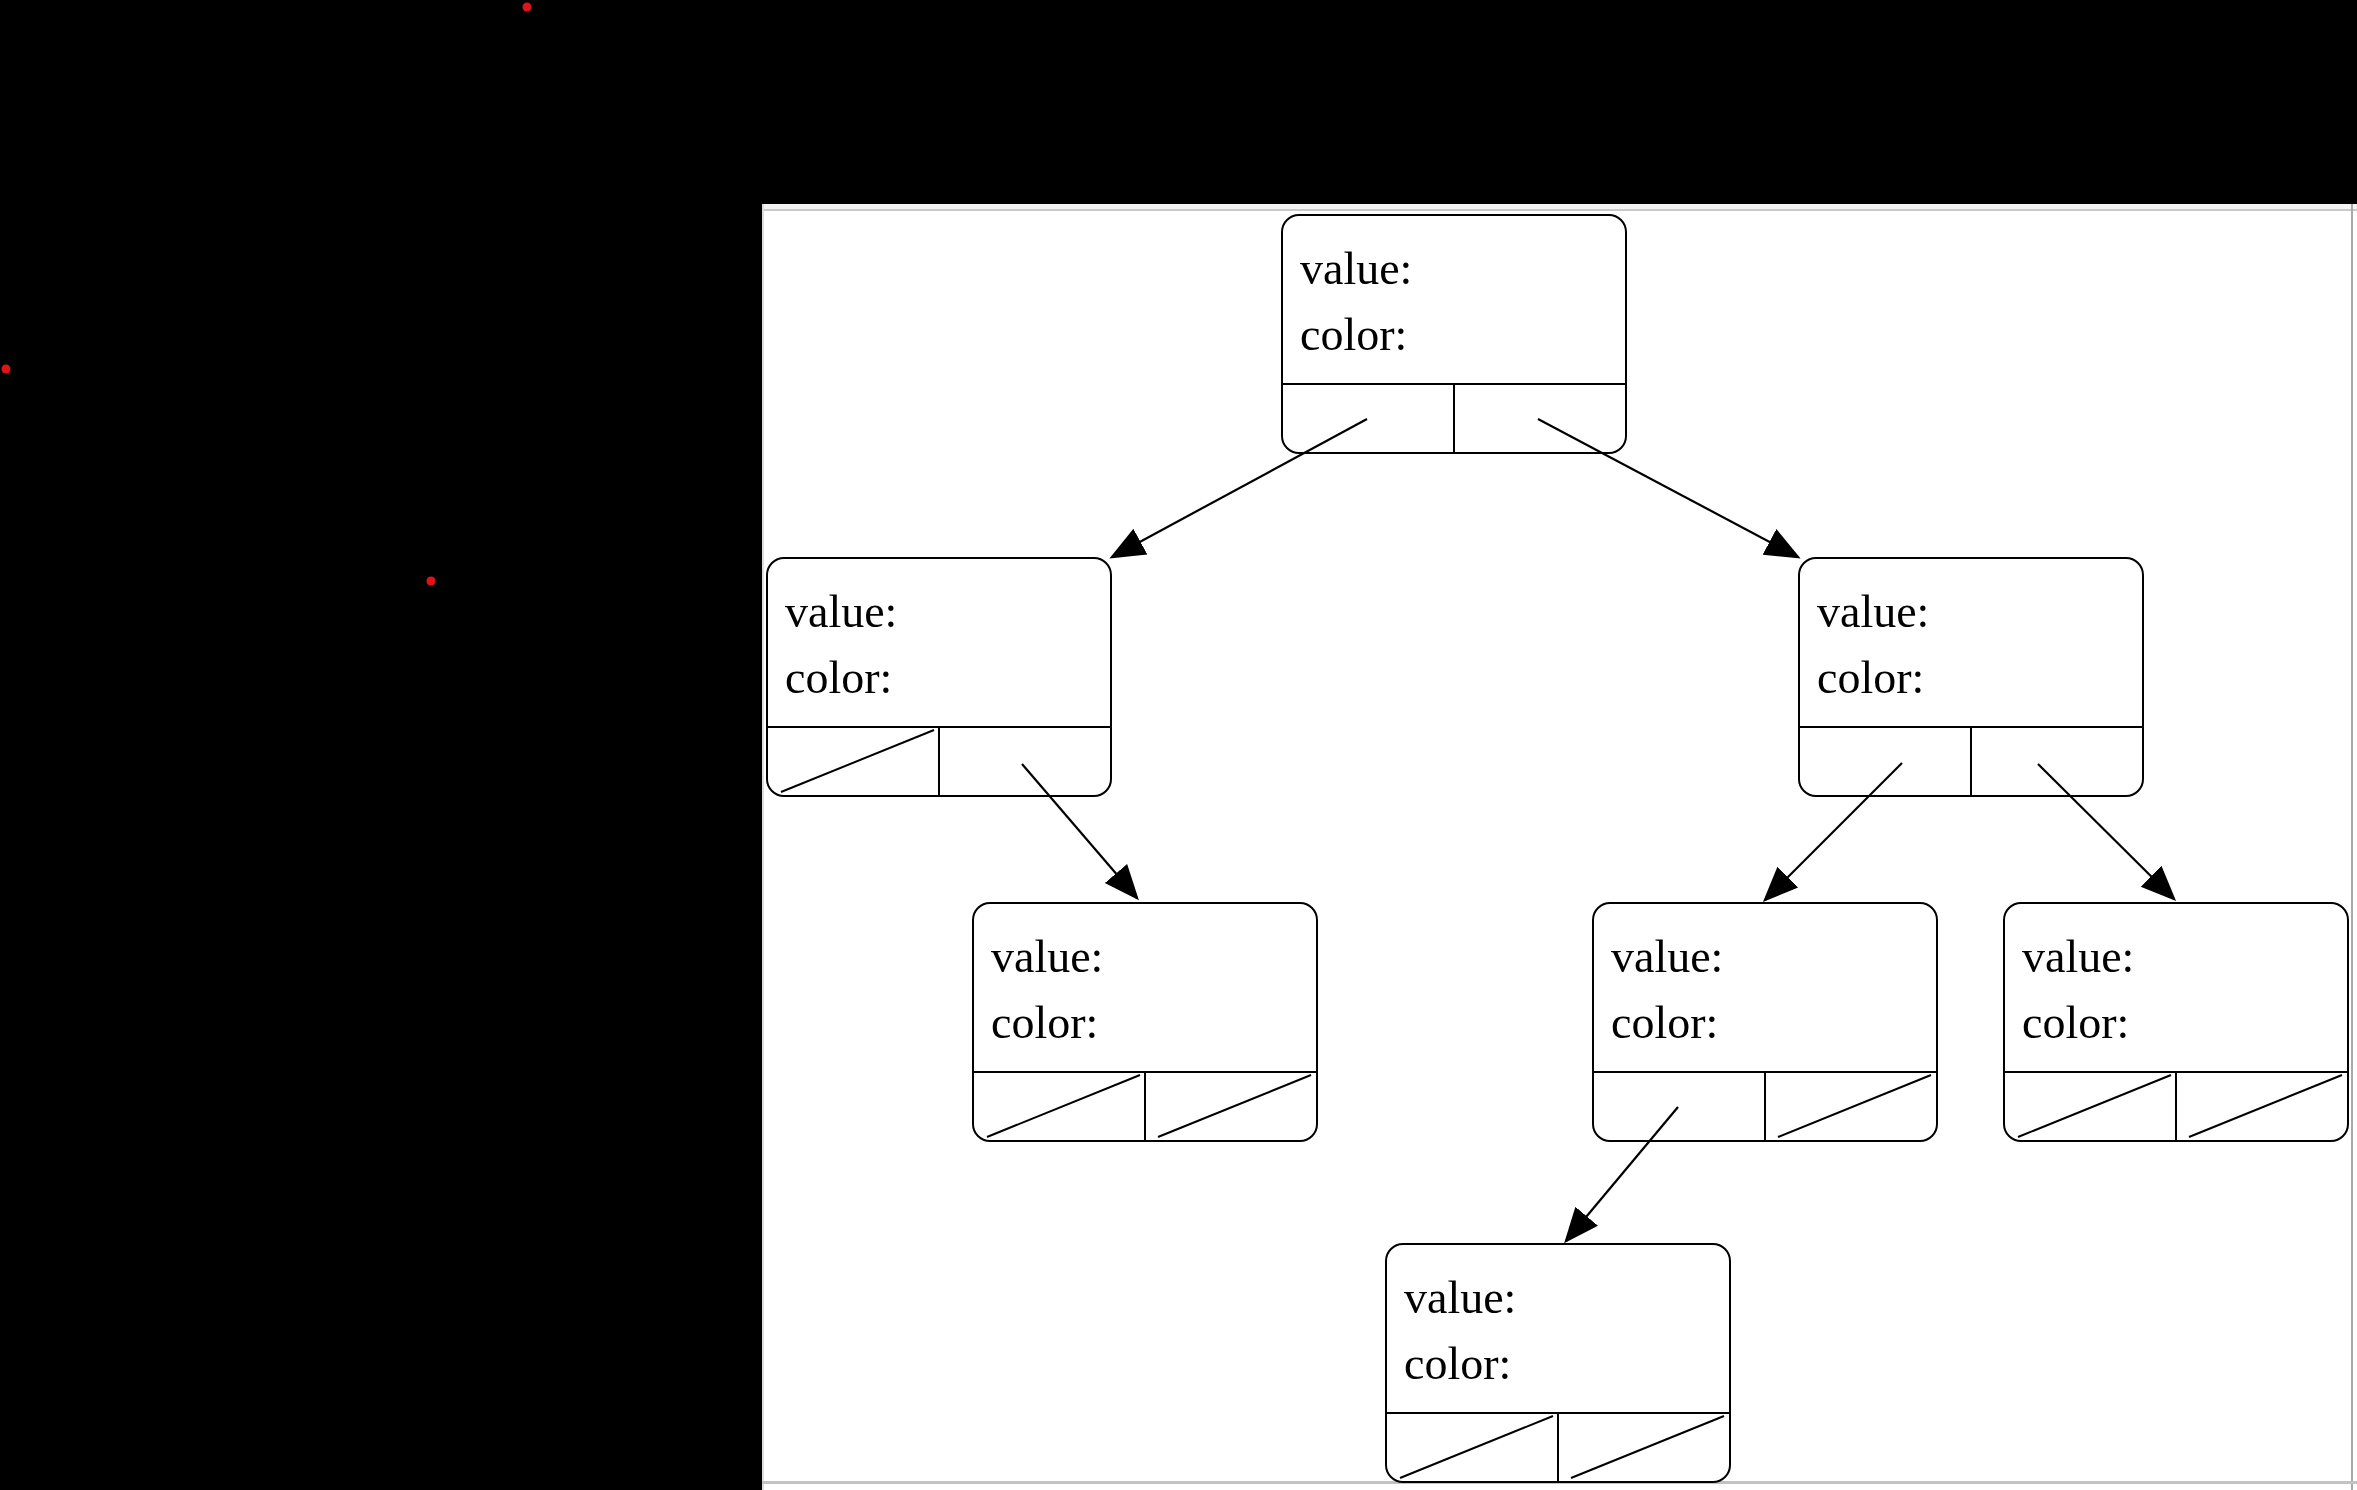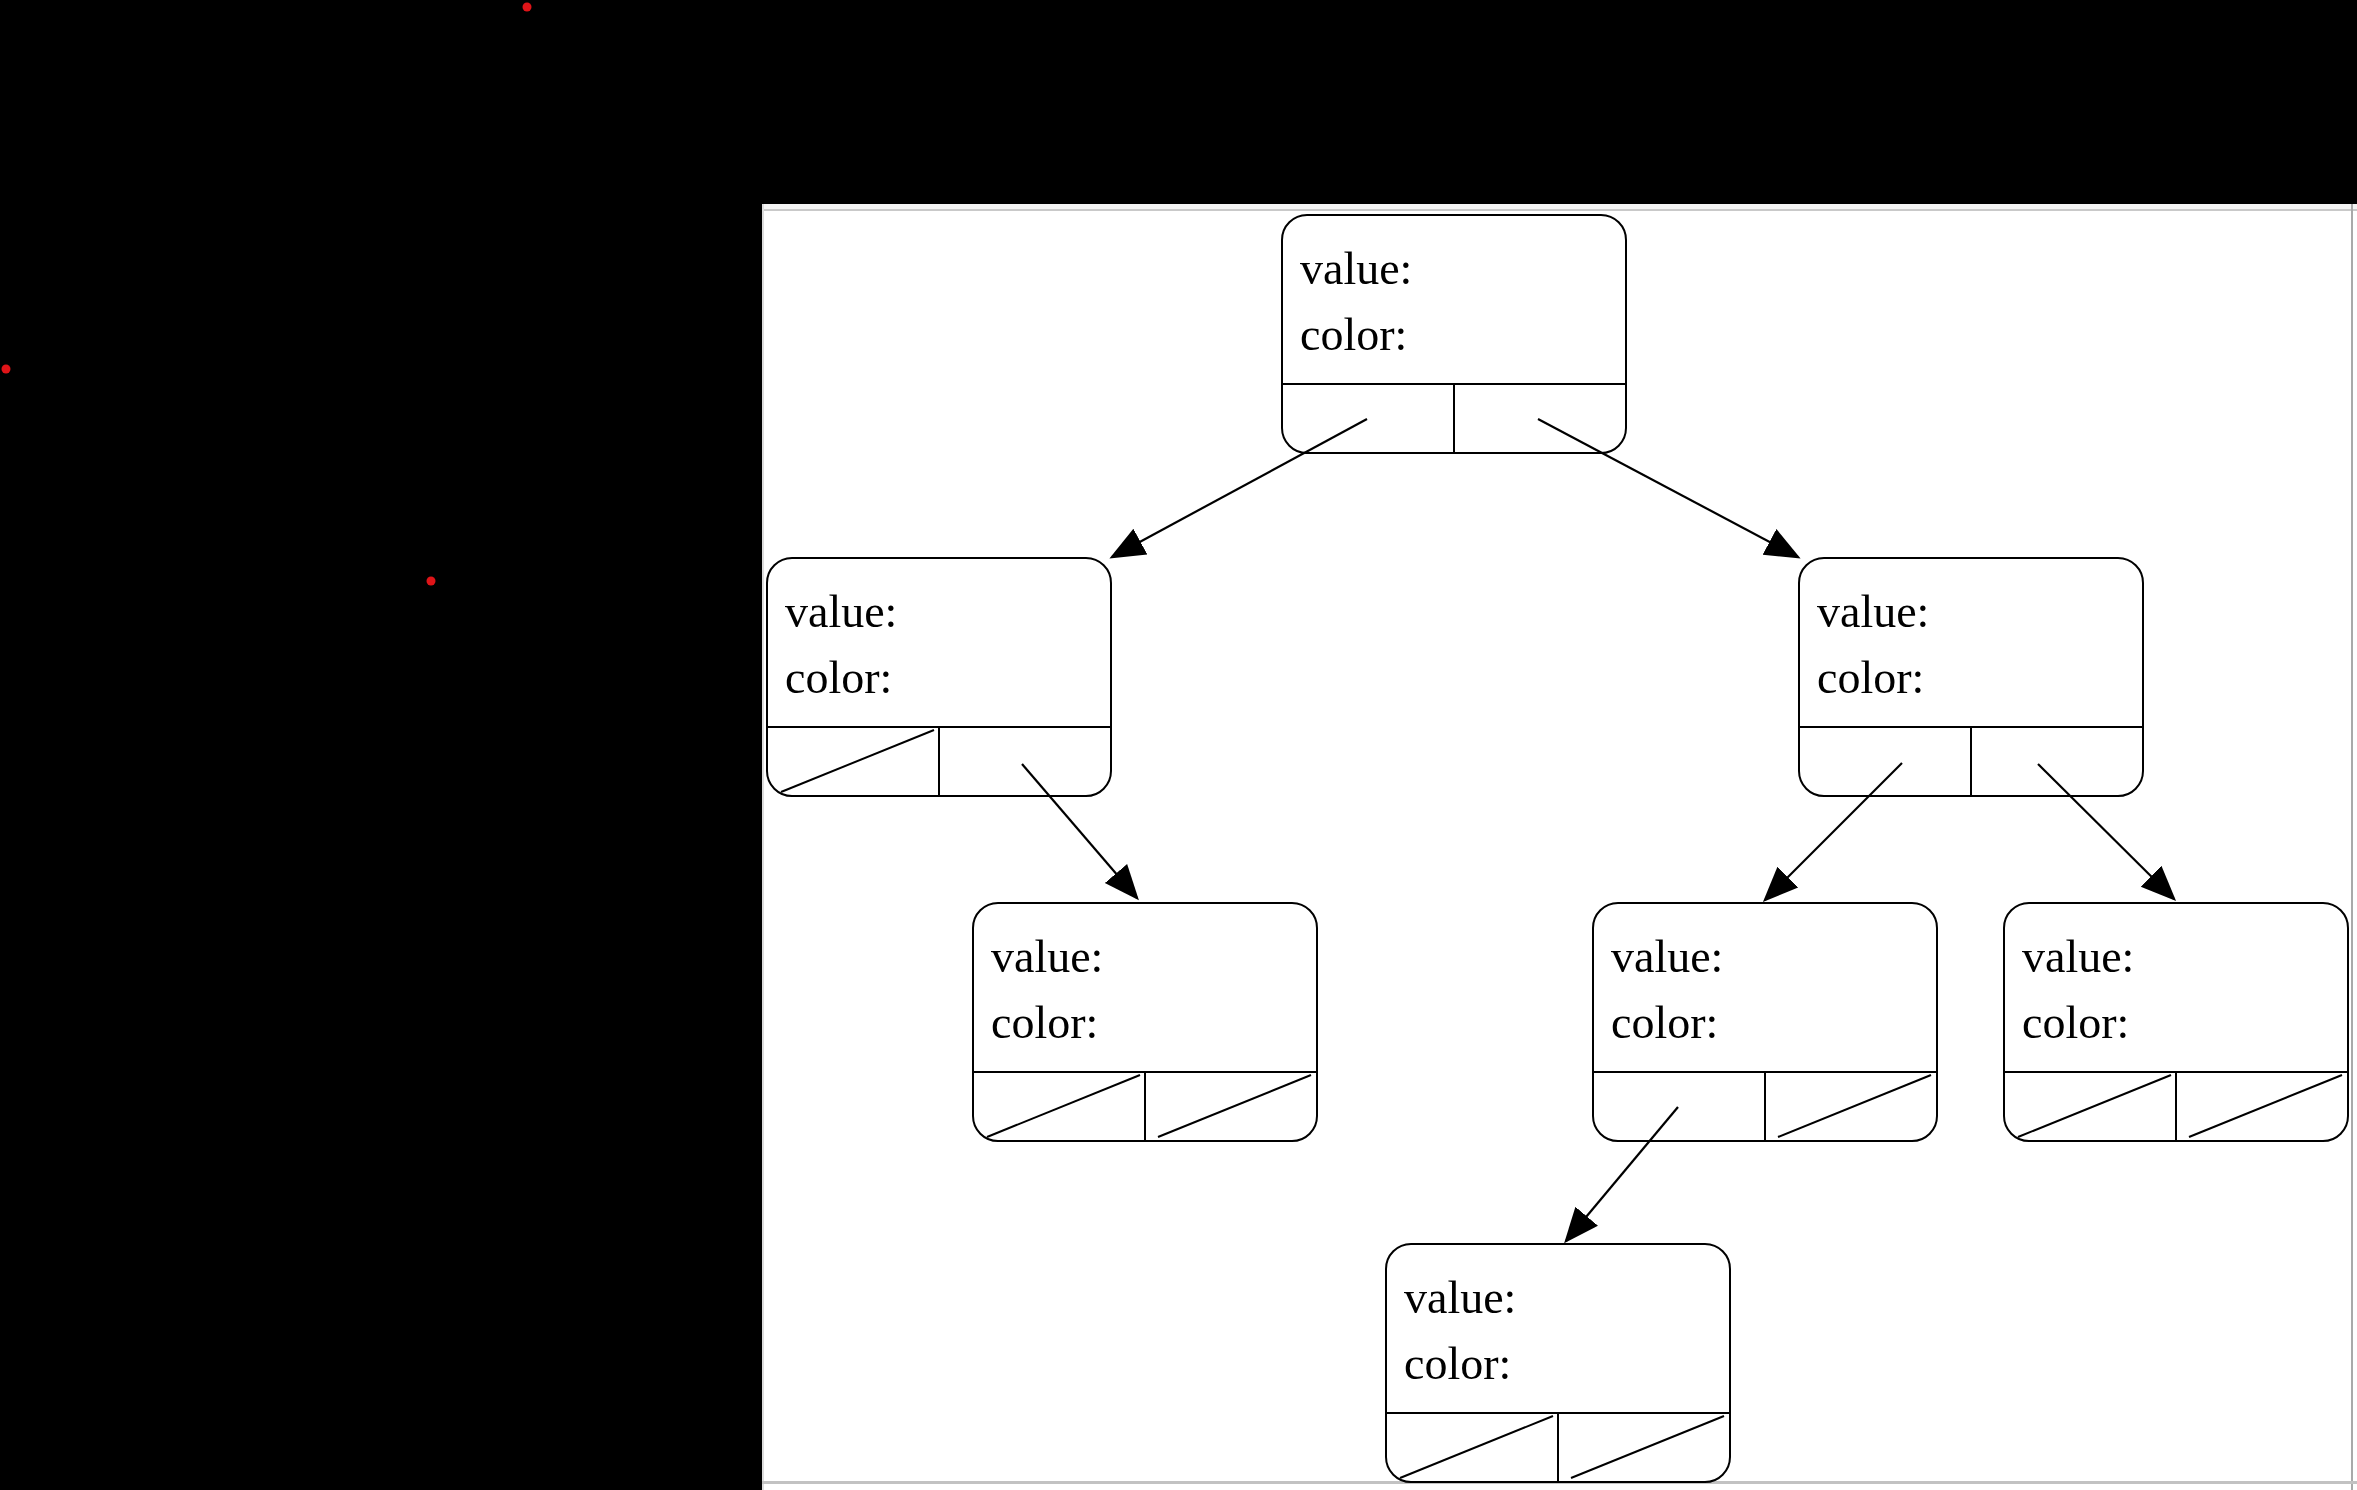--- a/index.html
+++ b/index.html
@@ -31,21 +31,21 @@
     border-radius: 50%;
     transform: translate(-50%, -50%);
   }
   .node {
     position: absolute;
     box-sizing: border-box;
     width: 346px;
     height: 240px;
     background: #ffffff;
     border: 2.2px solid #000000;
-    border-radius: 26px;
+    border-radius: 18px;
     overflow: hidden;
   }
   .node .fields {
     position: absolute;
     left: 0; right: 0; top: 0;
     height: 167px;
     padding: 20px 0 0 17px;
     font-size: 46px;
     line-height: 66px;
     color: #000000;

